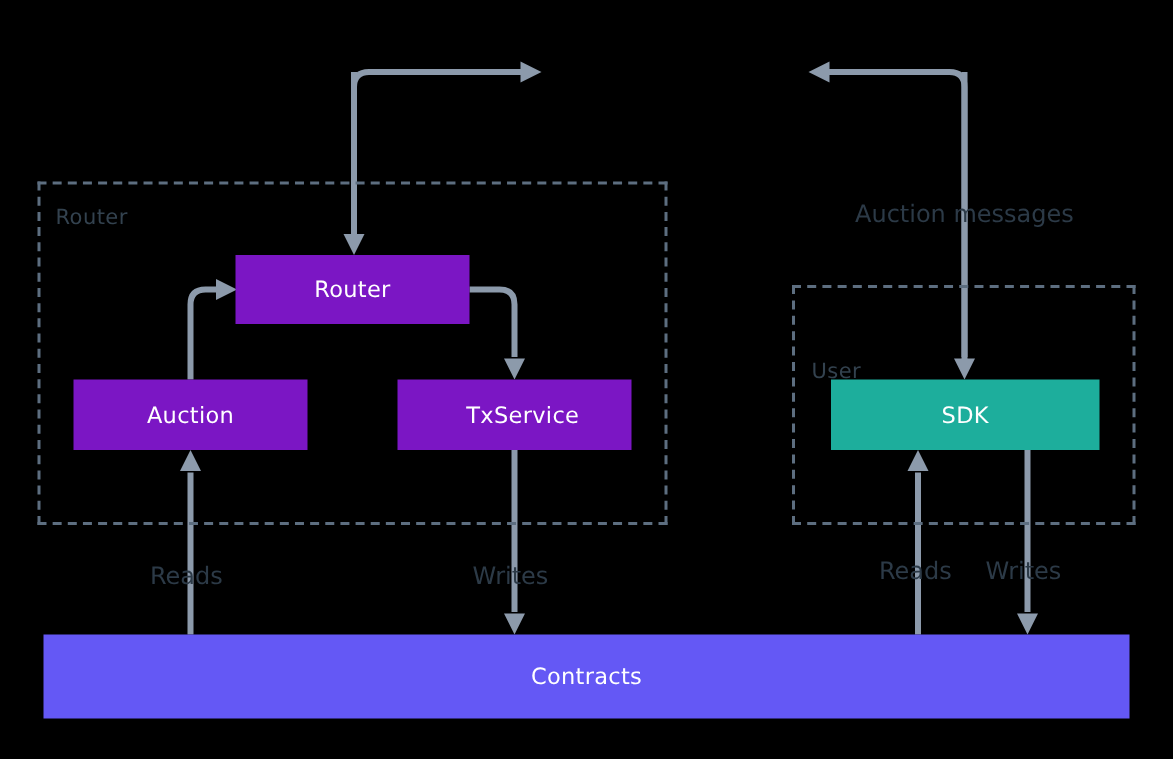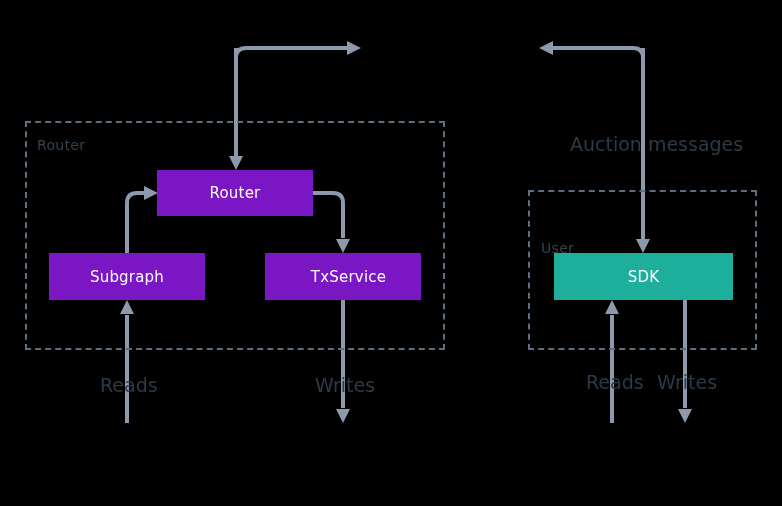--- a/index.html
+++ b/index.html
@@ -6,21 +6,21 @@
   body{width:782px;height:506px;overflow:hidden;
        font-family:"DejaVu Sans","Liberation Sans",sans-serif;}
   #stage{position:relative;width:782px;height:506px;background:#000;}
 
   .box{position:absolute;display:flex;align-items:center;justify-content:center;
        color:#ffffff;font-size:15px;letter-spacing:.2px;box-sizing:border-box;}
 
   .group{position:absolute;border:2px dashed #5d6e80;box-sizing:border-box;}
   .group-label{position:absolute;color:#33424f;font-size:14px;letter-spacing:.3px;}
 
-  .edge-label{position:absolute;color:#2c3a47;font-size:19px;white-space:nowrap;}
+  .edge-label{position:absolute;color:#2c3a47;font-size:16px;white-space:nowrap;}
 
   svg.wires{position:absolute;left:0;top:0;width:782px;height:506px;
             pointer-events:none;overflow:visible;}
   .wire{fill:none;stroke:#8c9aab;stroke-width:4;}
   .whead{fill:#8c9aab;}
 </style>
 </head>
 <body>
 
 <div id="stage">
@@ -80,26 +80,27 @@
 
   <div class="group" style="left:25px;top:121px;width:420px;height:229px;"></div>
   <div class="group-label" style="left:37px;top:137px;">Router</div>
 
   <div class="group" style="left:528px;top:190px;width:229px;height:160px;"></div>
   <div class="group-label" style="left:541px;top:208px;margin-top:32px;">User</div>
 
 
   <div class="box" style="left:157px;top:170px;width:156px;height:46px;background:#7b16c4;">Router</div>
 
-  <div class="box" style="left:49px;top:253px;width:156px;height:47px;background:#7b16c4;">Subgraph</div>
+  <div class="box" style="left:49px;top:253px;width:156px;height:47px;background:#7b16c4;">Auction</div>
 
   <div class="box" style="left:265px;top:253px;width:156px;height:47px;background:#7b16c4;padding-left:11px;">TxService</div>
 
   <div class="box" style="left:554px;top:253px;width:179px;height:47px;background:#1dae9c;">SDK</div>
 
+  <div class="box" style="left:29px;top:423px;width:724px;height:56px;background:#6458f5;">Contracts</div>
 
   <div class="edge-label" style="left:570px;top:133px;">Auction messages</div>
 
   <div class="edge-label" style="left:100px;top:374px;">Reads</div>
 
   <div class="edge-label" style="left:315px;top:374px;">Writes</div>
 
   <div class="edge-label" style="left:586px;top:371px;">Reads</div>
 
   <div class="edge-label" style="left:657px;top:371px;">Writes</div>

